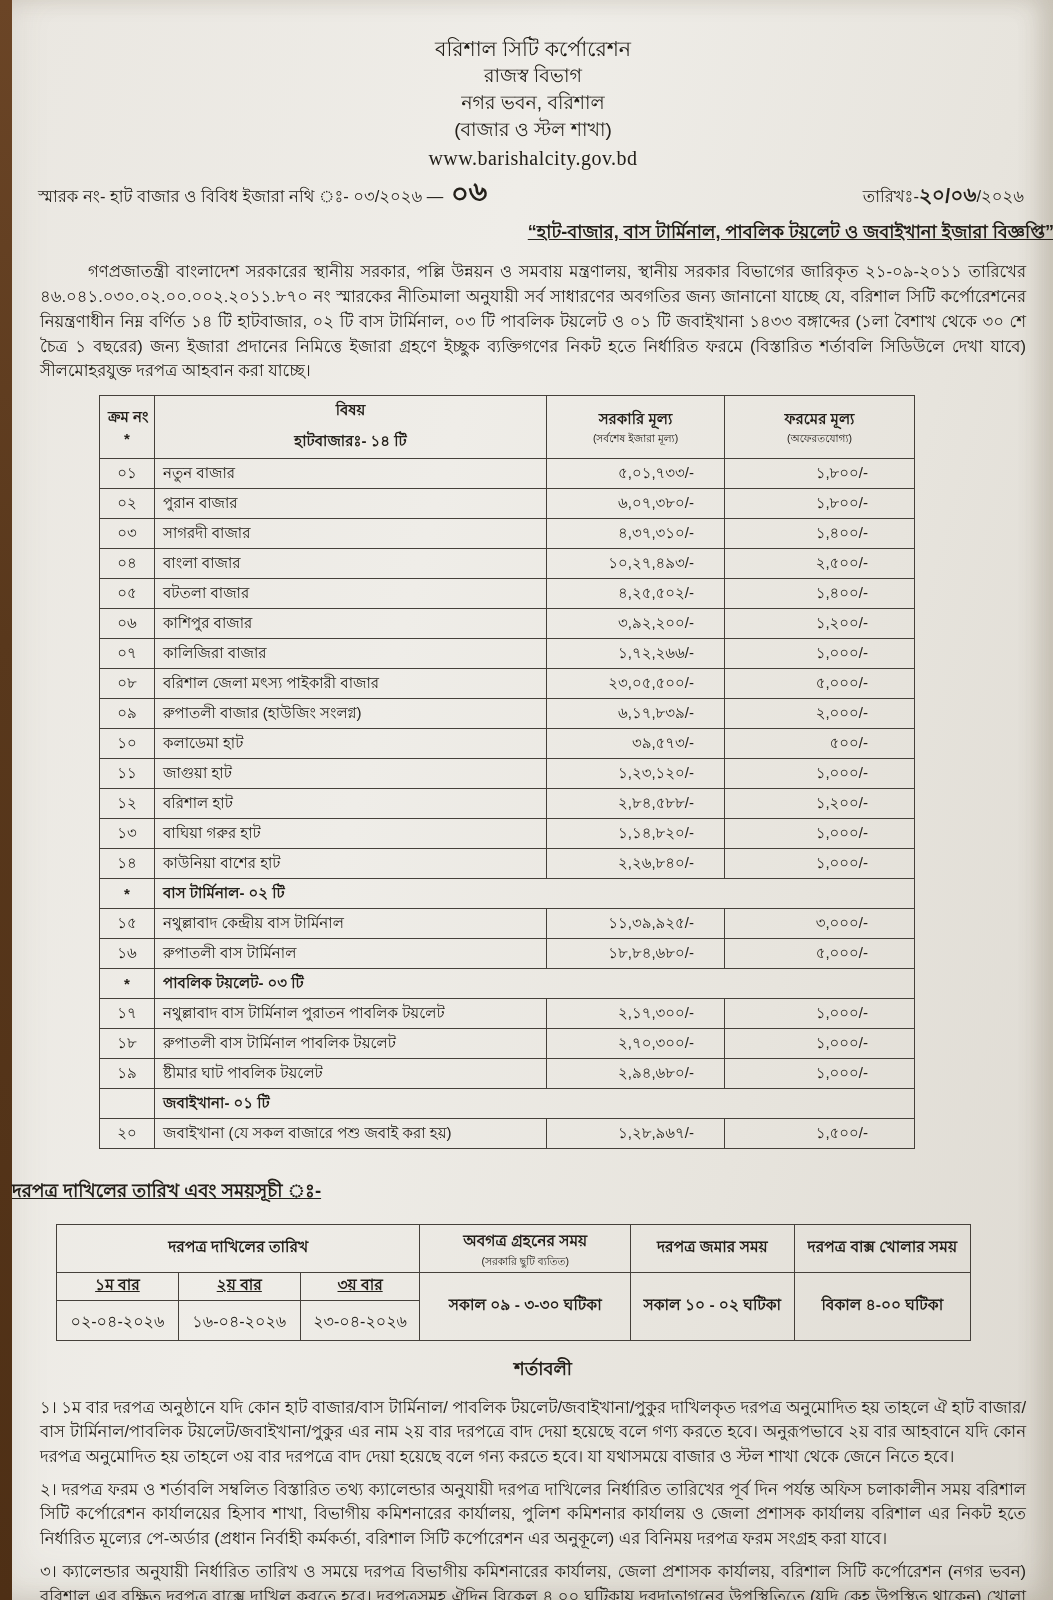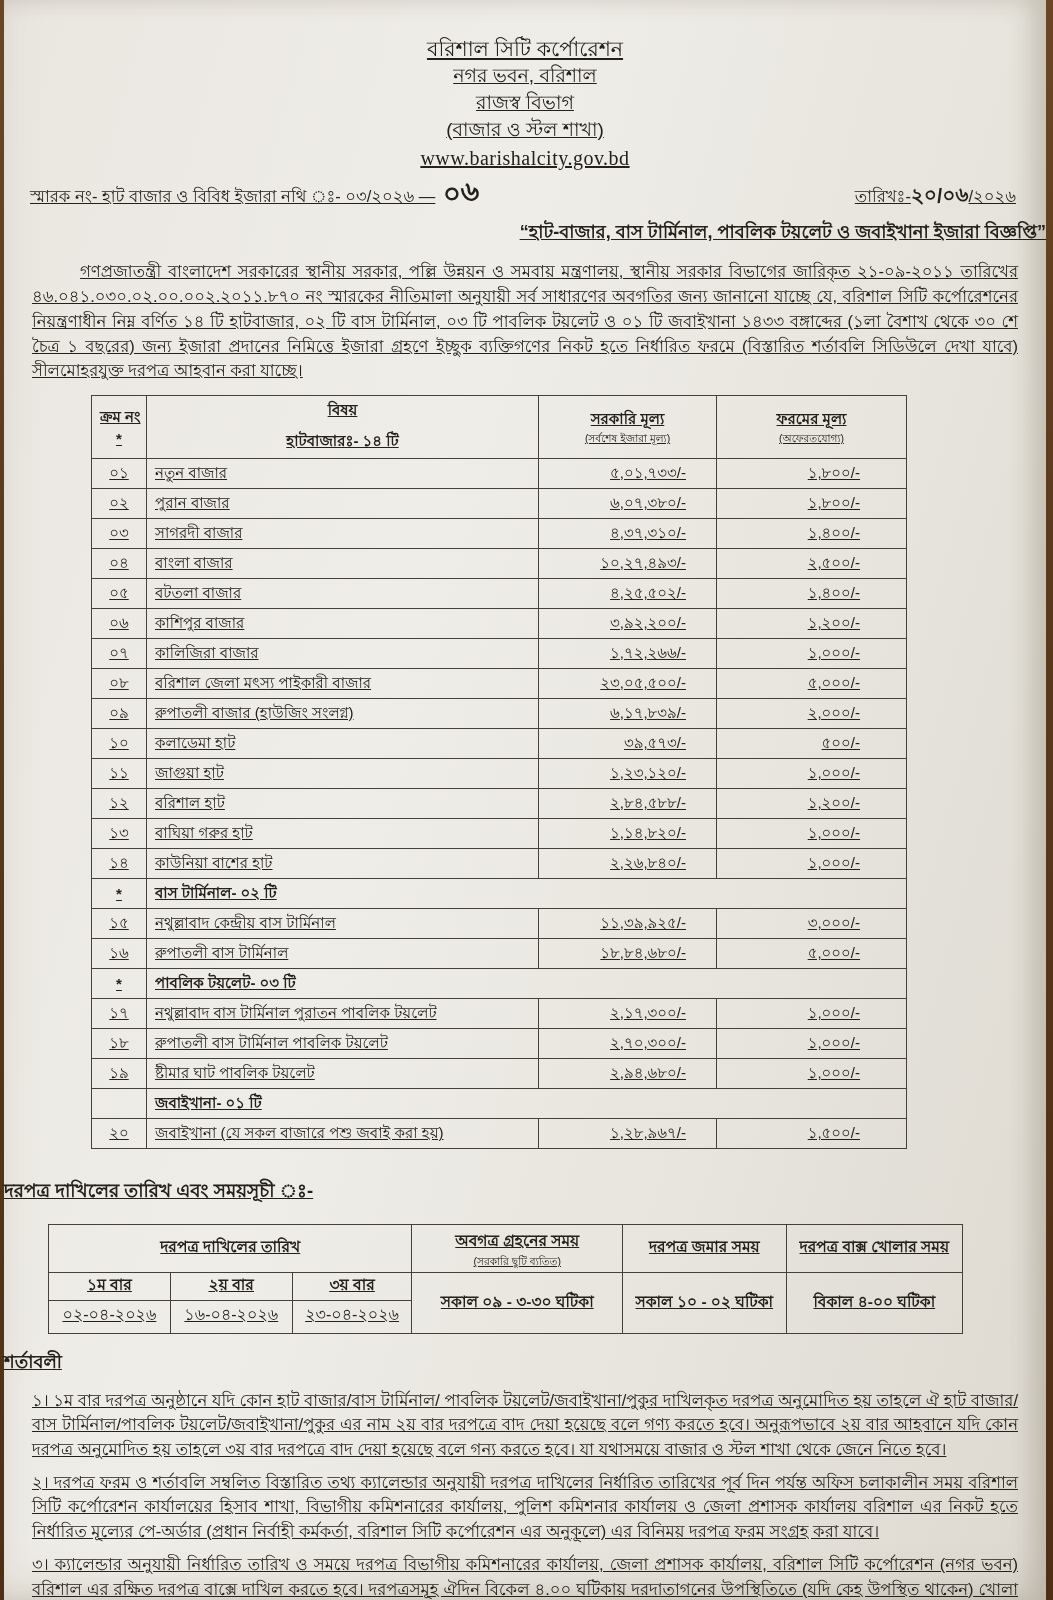--- a/index.html
+++ b/index.html
@@ -3,24 +3,23 @@
 <meta charset="utf-8">
 <style>
   html,body{margin:0;padding:0;}
   body{
     width:1053px;height:1600px;overflow:hidden;position:relative;
     background:linear-gradient(180deg,#6b4526 0%,#59381c 40%,#4e2f15 100%);
     font-family:"Liberation Sans","DejaVu Sans",sans-serif;
     color:#24201a;
   }
   .paper{
-    position:absolute;left:4px;top:0;width:1042px;height:1600px;
+    position:absolute;left:12px;top:0;width:1042px;height:1600px;
     background:linear-gradient(105deg,#eae7e1 0%,#efede8 38%,#e7e4dd 70%,#ddd9d1 100%);
     box-shadow:inset -14px 0 22px rgba(90,70,45,.18), inset 0 -20px 40px rgba(110,95,70,.10);
-    text-decoration:underline;
   }
   .header{ text-align:center;padding-top:34px;font-size:19px;line-height:1.42;}
   .header .org{font-size:20.5px;}
   .website{font-family:"Liberation Serif","DejaVu Serif",serif;font-size:20px;letter-spacing:.5px;}
   .memo-row{display:flex;justify-content:space-between;align-items:flex-start;padding:8px 30px 0 26px;font-size:16.5px;}
   .hand{font-weight:bold;display:inline-block;}
   .hand-memo{font-size:28px;transform:rotate(-7deg);margin-left:8px;margin-top:-9px;}
   .hand-date{font-size:20px;transform:rotate(-3deg);}
   .doc-title{text-align:right;font-weight:bold;font-size:18px;margin-top:0px;}
   .doc-title .ul{text-decoration:underline;}
@@ -35,34 +34,34 @@
   .t1 .c-form{text-align:right;padding-right:46px;padding-left:20px;}
   .t1 .sec{font-weight:bold;}
   .th-top{text-align:center;}
   .th-sub-left{text-align:center;font-weight:bold;margin-top:6px;}
   .small{font-size:10.5px;font-weight:normal;line-height:1.2;}
   .t2-title{font-weight:bold;font-size:18.5px;margin-top:28px;text-decoration:underline;}
   .t2{margin:16px 0 0 44px;width:915px;font-size:15.5px;text-align:center;table-layout:fixed;}
   .t2 th,.t2 td{border:1px solid #45403a;padding:4px 6px;}
   .t2 th{font-weight:bold;}
   .t2 .round-label{font-weight:bold;text-decoration:underline;padding:0 4px 1px 4px;}
-  .t2 .round-date{font-size:16px;padding:1px 4px 4px 4px;}
+  .t2 .round-date{font-size:16px;padding:8px 4px 4px 4px;}
   .t2 .time-cell{font-weight:bold;font-size:15.5px;}
-  .cond-title{text-align:left;font-weight:bold;font-size:18px;margin-top:14px;}
+  .cond-title{text-align:center;font-weight:bold;font-size:18px;margin-top:14px;padding-left:20px;}
   .cond{margin:9px 28px 0 28px;text-align:justify;font-size:16.5px;line-height:1.48;}
 </style>
 </head>
 <body>
 
 <div class="paper">
 
   <div class="header">
     <div class="org">বরিশাল সিটি কর্পোরেশন</div>
+    <div>রাজস্ব বিভাগ</div>
     <div>নগর ভবন, বরিশাল</div>
-    <div>রাজস্ব বিভাগ</div>
     <div>(বাজার ও স্টল শাখা)</div>
     <div class="website">www.barishalcity.gov.bd</div>
   </div>
 
   <div class="memo-row">
     <div>
       <span>স্মারক নং- হাট বাজার ও বিবিধ ইজারা নথি ঃ- ০৩/২০২৬ —</span><span class="hand hand-memo">০৬</span>
     </div>
     <div>
       <span>তারিখঃ-</span><span class="hand hand-date">২০</span><span class="hand hand-date">/০৬</span><span>/২০২৬</span>

